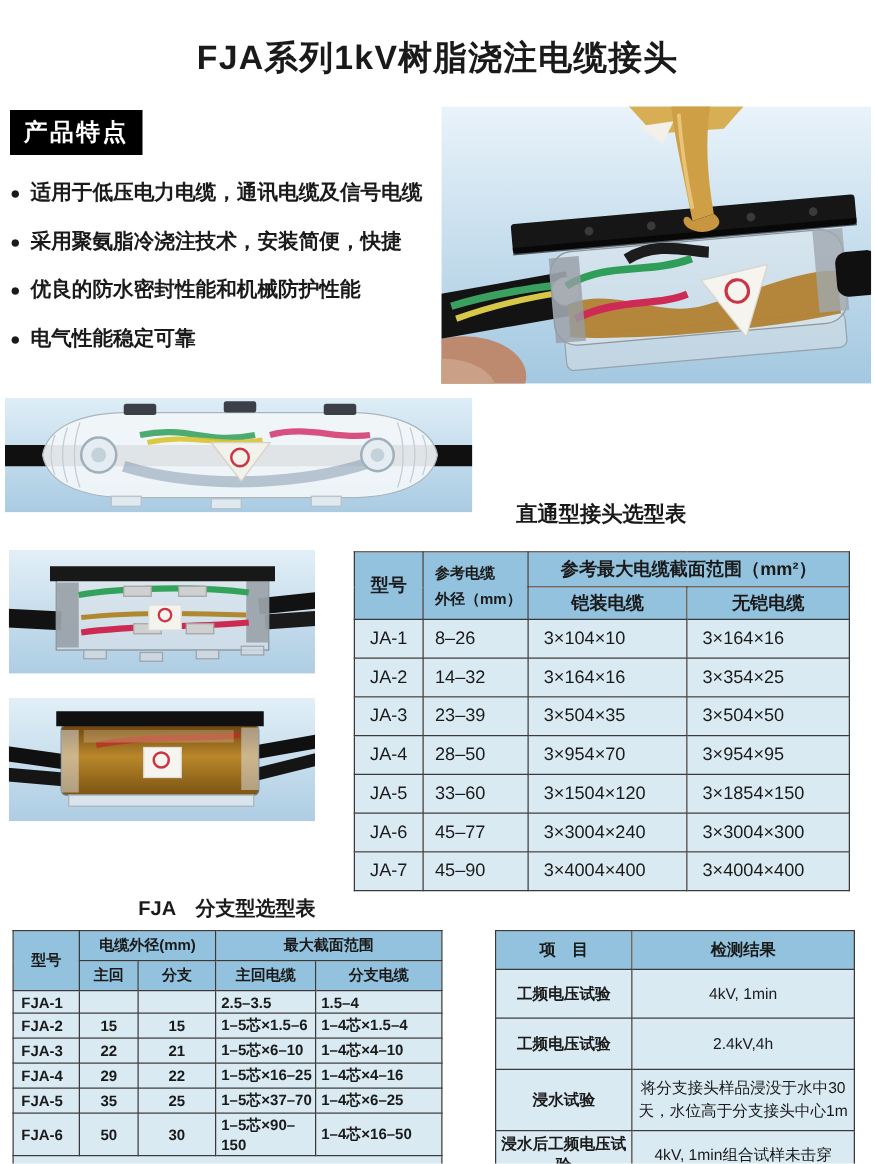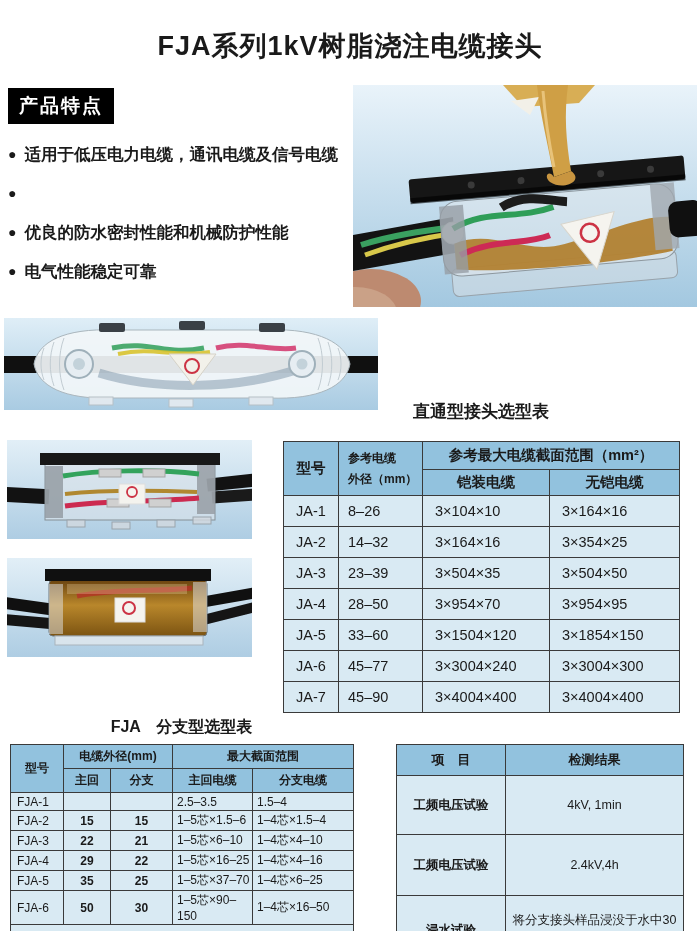--- a/index.html
+++ b/index.html
@@ -44,30 +44,30 @@
   #straight-table .h2{height:26px;padding-left:47px;}
   #straight-table td{height:28px;}
   #straight-table .c-model{text-align:center;}
   #straight-table .c-od{text-align:left;padding-left:9px;}
   #straight-table .od-head{text-align:left;padding-left:9px;line-height:1.75;font-size:12px;}
   #straight-table .pair{display:flex;padding:0 14px 0 11px;}
 
   
   #branch-table{position:absolute;left:10px;top:744px;width:343px;font-size:12px;}
   #branch-table th{height:21px;font-size:12px;}
-  #branch-table td{height:15px;font-weight:normal;}
+  #branch-table td{height:15px;font-weight:bold;}
   #branch-table .c-model{text-align:left;padding-left:6px;}
   #branch-table .c-num{text-align:center;font-weight:bold;}
   #branch-table .c-sec{text-align:left;padding-left:4px;}
   #branch-table .footnote{text-align:center;font-weight:bold;height:26px;font-size:12.5px;}
 
   
   #perf-table{position:absolute;left:396px;top:744px;width:287px;font-size:12.5px;}
   #perf-table th{height:28px;font-size:13px;}
-  #perf-table td{text-align:center;padding:12px 4px;}
+  #perf-table td{text-align:center;padding:2px 4px;}
   #perf-table .c-item{font-weight:bold;}
   #perf-table .r1 td{height:34px;}
   #perf-table .r2 td{height:36px;}
   #perf-table .r3 td{height:44px;}
   #perf-table .r4 td{height:28px;}
   #perf-table .c-result{line-height:1.5;}
 </style>
 </head>
 <body>
 
@@ -77,20 +77,21 @@
 
   <div class="features">
     <div class="feature-heading">产品特点</div>
     <ul class="feature-list">
       <li>
         <span class="bullet">●</span>
         <span>适用于低压电力电缆，通讯电缆及信号电缆</span>
       </li>
       <li>
         <span class="bullet">●</span>
+        <span>采用聚氨脂冷浇注技术，安装简便，快捷</span>
       </li>
       <li>
         <span class="bullet">●</span>
         <span>优良的防水密封性能和机械防护性能</span>
       </li>
       <li>
         <span class="bullet">●</span>
         <span>电气性能稳定可靠</span>
       </li>
     </ul>

